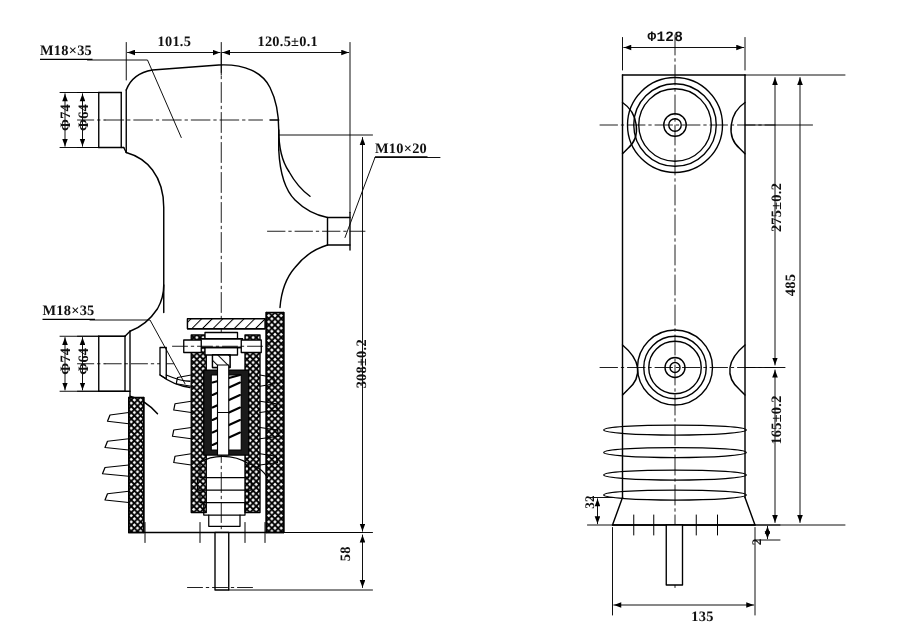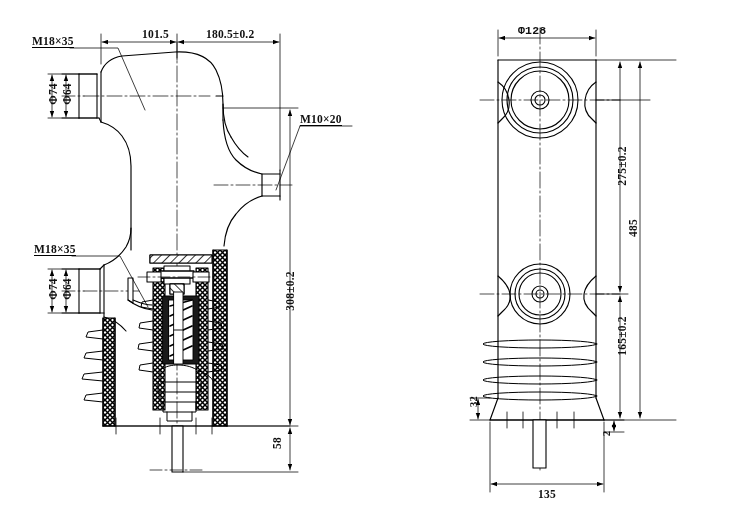--- a/index.html
+++ b/index.html
@@ -296,22 +296,22 @@
       <path d="M614,421 L614,431" marker-start="url(#arS)" marker-end="url(#ar)"></path>
 
       <path d="M490,422 L490,492"></path>
       <path d="M604,422 L604,492"></path>
       <path d="M491,484 L603,484" marker-start="url(#arS)" marker-end="url(#ar)"></path>
     </g>
 
   </g>
 </svg>
 
-<div class="lbl" style="left:142px;top:28px;">101.5</div>
-<div class="lbl" style="left:206px;top:28px;">180.5±0.2</div>
+<div class="lbl" style="left:126px;top:28px;">101.5</div>
+<div class="lbl" style="left:206px;top:28px;">120.5±0.1</div>
 
 <div class="lbl u" style="left:32px;top:35px;">M18×35</div>
 <div class="lbl u" style="left:34px;top:243px;">M18×35</div>
 <div class="lbl u" style="left:300px;top:113px;font-family:Liberation Serif, serif;">M10×20</div>
 
 <div class="lbl rot" style="left:33px;top:88px;width:40px;text-align:center;">Φ74</div>
 <div class="lbl rot" style="left:47px;top:88px;width:40px;text-align:center;">Φ64</div>
 
 <div class="lbl rot" style="left:33px;top:283px;width:40px;text-align:center;">Φ74</div>
 <div class="lbl rot" style="left:47px;top:283px;width:40px;text-align:center;">Φ64</div>
@@ -320,15 +320,15 @@
 <div class="lbl rot" style="left:264px;top:437px;width:26px;text-align:center;">58</div>
 
 <div class="lbl" style="left:518px;top:24px;font-family:Liberation Mono, monospace;">Φ128</div>
 
 <div class="lbl rot" style="left:584px;top:160px;width:76px;text-align:center;">275±0.2</div>
 <div class="lbl rot" style="left:613px;top:222px;width:40px;text-align:center;">485</div>
 <div class="lbl rot" style="left:584px;top:330px;width:76px;text-align:center;">165±0.2</div>
 <div class="lbl rot small" style="left:460px;top:396px;width:26px;text-align:center;">32</div>
 <div class="lbl rot small" style="left:596px;top:428px;width:20px;text-align:center;">2</div>
 
-<div class="lbl" style="left:538px;top:488px;">135</div>
+<div class="lbl" style="left:553px;top:488px;">135</div>
 
 </div>
 
 </body></html>

